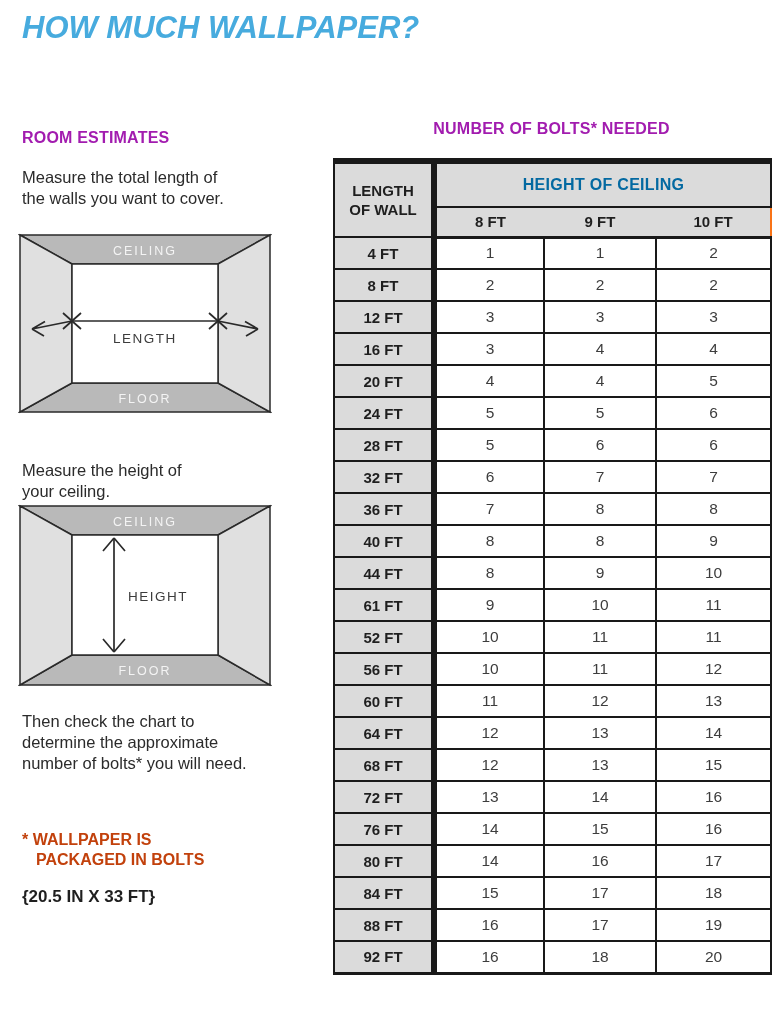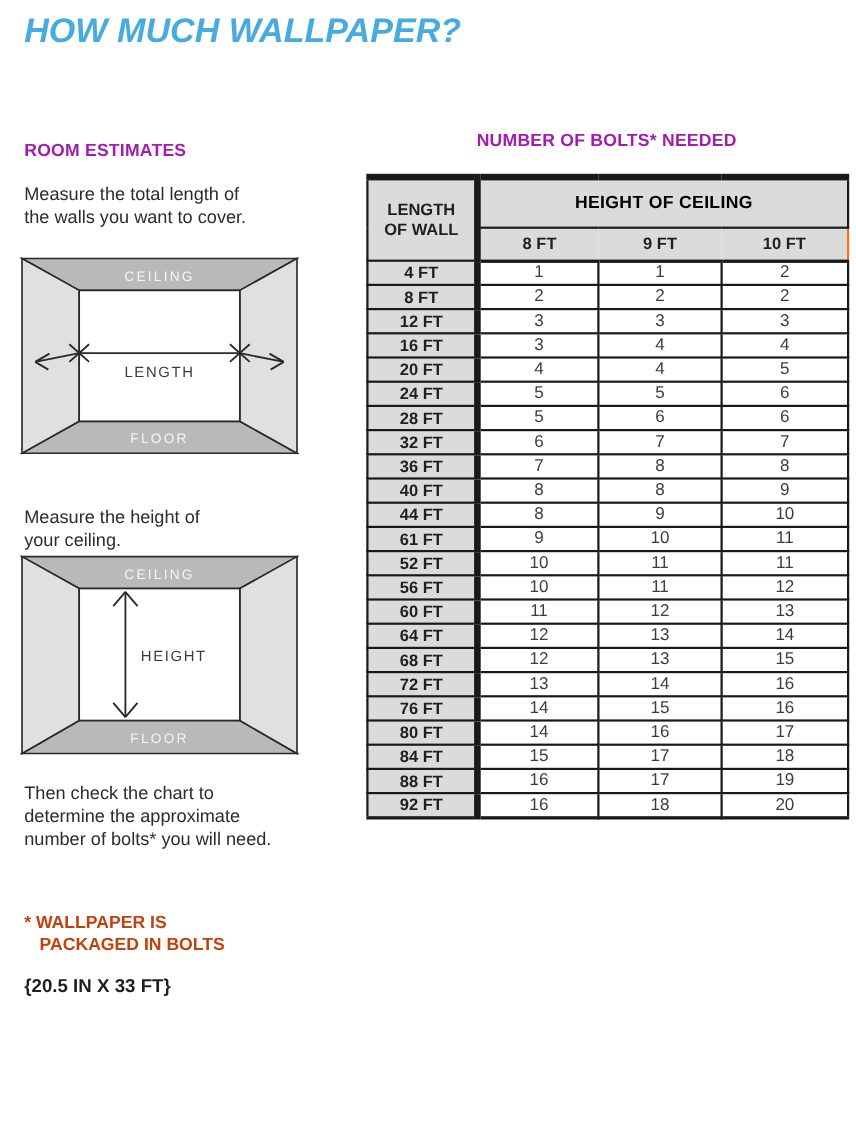--- a/index.html
+++ b/index.html
@@ -84,21 +84,21 @@
     font-weight: bold;
     color: #1f1f1f;
     line-height: 1.3;
     white-space: pre-line;
   }
   th.group-cell {
     background: #dbdbdb;
     height: 46px;
     font-size: 16px;
     font-weight: bold;
-    color: #000000;
+    color: #0369a1;
     letter-spacing: 0.3px;
   }
   tr.subheader th {
     background: #dbdbdb;
     height: 30px;
     font-size: 15px;
     font-weight: bold;
     color: #1f1f1f;
     border-left: none;
     border-right: none;
@@ -111,21 +111,21 @@
     font-weight: bold;
     color: #1f1f1f;
     border-right: 6px solid #191919;
   }
   tbody.rows td {
     background: #ffffff;
     font-size: 15.5px;
     font-weight: normal;
     color: #3d3d3d;
   }
-  tbody.rows tr { height: 22px; }
+  tbody.rows tr { height: 32px; }
 
   svg text { font-family: "Liberation Sans", sans-serif; }
   .room-label { font-size: 12.5px; fill: #f4f4f4; letter-spacing: 2px; }
   .measure-label { font-size: 13.5px; fill: #3c3c3c; letter-spacing: 1.5px; }
 </style>
 </head>
 <body>
 
 <div class="page">
 

